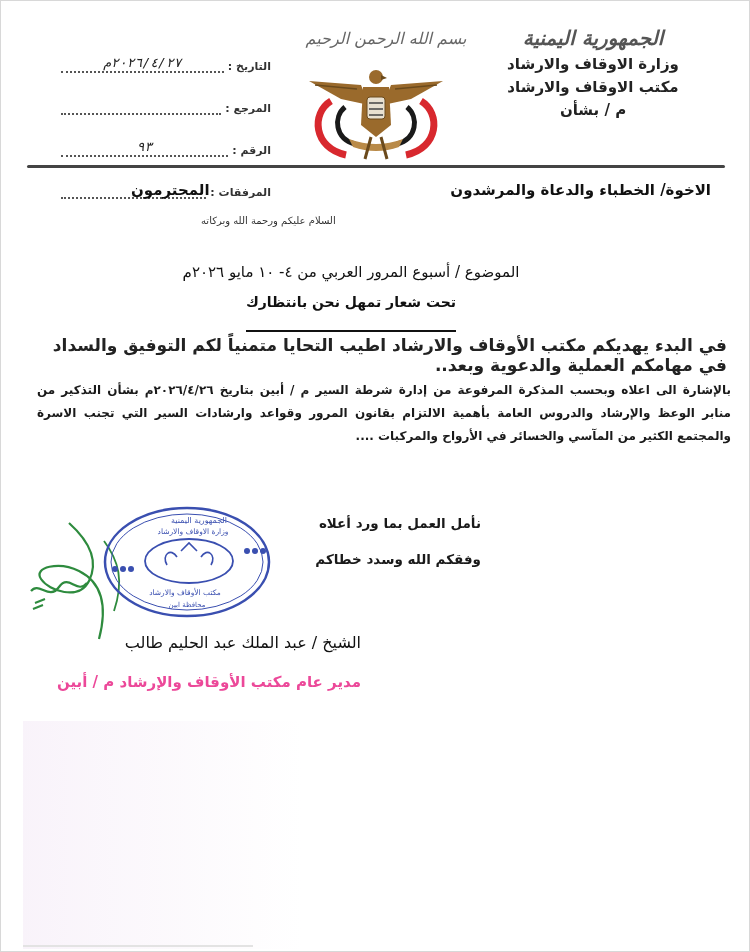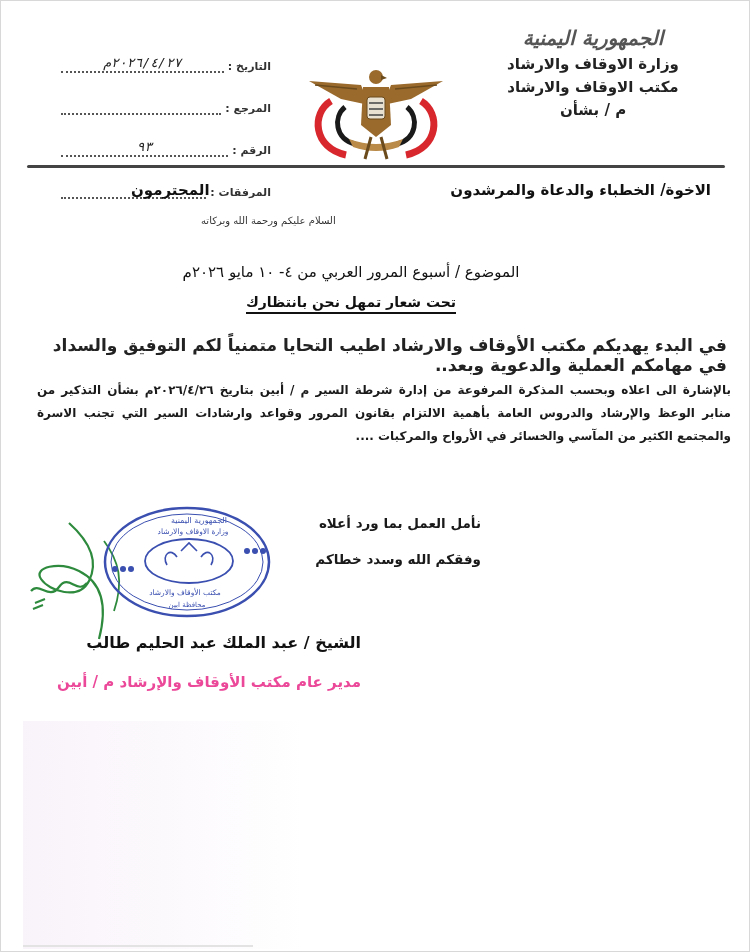--- a/index.html
+++ b/index.html
@@ -30,50 +30,51 @@
     .rule { position: absolute; left: 26px; top: 164px; width: 698px; height: 3px; background: #444; border-radius: 2px; }
 
     
     .addr { position: absolute; top: 180px; left: 190px; width: 520px; direction: rtl; font-size: 15px; font-weight: bold; color: #111; }
     .addr .hon { position: absolute; left: -60px; top: 0; }
     .greet { position: absolute; top: 214px; left: 200px; width: 280px; text-align: left; direction: rtl; font-size: 10px; color: #333; }
 
     
     .subject { position: absolute; top: 262px; left: 130px; width: 440px; text-align: center; direction: rtl; font-size: 15px; font-weight: normal; color: #111; }
     .slogan { position: absolute; top: 293px; left: 180px; width: 340px; text-align: center; direction: rtl; font-size: 14px; font-weight: bold; color: #111; }
-    .slogan span { border-bottom: 2px solid #111; padding-bottom: 2px; }
+    .slogan span { border-bottom: 2px solid #111; padding-bottom: 20px; }
 
     .intro { position: absolute; top: 334px; left: 36px; width: 690px; direction: rtl; font-size: 17px; font-weight: bold; color: #222; text-align: right; }
 
     .body-para { position: absolute; top: 378px; left: 36px; width: 694px; direction: rtl; font-size: 12px; font-weight: bold; color: #1a1a1a; text-align: justify; text-align-last: right; line-height: 23px; }
 
     .closing { position: absolute; top: 504px; left: 270px; width: 210px; direction: rtl; text-align: right; font-size: 13.5px; font-weight: bold; color: #1a1a1a; line-height: 36px; }
 
     
     .stamp { position: absolute; left: 100px; top: 502px; width: 172px; height: 118px; }
     .signature { position: absolute; left: 28px; top: 520px; width: 110px; height: 120px; }
 
-    .signer-name { position: absolute; top: 632px; left: 40px; width: 320px; direction: rtl; text-align: right; font-size: 16px; font-weight: bold; color: #111; }
+    .signer-name { position: absolute; top: 632px; left: 40px; width: 320px; direction: rtl; text-align: right; font-size: 16px; font-weight: normal; color: #111; }
     .signer-title { position: absolute; top: 672px; left: 40px; width: 320px; direction: rtl; text-align: right; font-size: 15px; font-weight: bold; color: #ec4899; }
 
     .fade { position: absolute; left: 22px; top: 720px; width: 280px; height: 228px; background: linear-gradient(90deg, rgba(246,238,248,0.7), rgba(255,255,255,0)); }
     .bottom-rule { position: absolute; left: 22px; top: 944px; width: 230px; height: 2px; background: #e3e3e3; }
   </style>
 </head>
 <body>
 
 <div class="page">
 
   <div class="hdr-right">
     <div class="republic">الجمهورية اليمنية</div>
     <div class="line">وزارة الاوقاف والارشاد</div>
     <div class="line">مكتب الاوقاف والارشاد</div>
     <div class="line">م / بشأن</div>
   </div>
 
+  <div class="basmala">بسم الله الرحمن الرحيم</div>
   <svg class="emblem" viewBox="0 0 150 100">
 
     <path d="M30 38 C 10 50, 12 85, 45 92" fill="none" stroke="#d8282e" stroke-width="7"></path>
     <path d="M38 40 C 22 52, 24 80, 50 86" fill="none" stroke="#ffffff" stroke-width="5"></path>
     <path d="M44 44 C 32 54, 34 76, 54 81" fill="none" stroke="#1a1a1a" stroke-width="5"></path>
     <path d="M120 38 C 140 50, 138 85, 105 92" fill="none" stroke="#d8282e" stroke-width="7"></path>
     <path d="M112 40 C 128 52, 126 80, 100 86" fill="none" stroke="#ffffff" stroke-width="5"></path>
     <path d="M106 44 C 118 54, 116 76, 96 81" fill="none" stroke="#1a1a1a" stroke-width="5"></path>
 
     <path d="M8 18 L60 22 L68 42 L40 36 Z" fill="#9a6a2c"></path>

